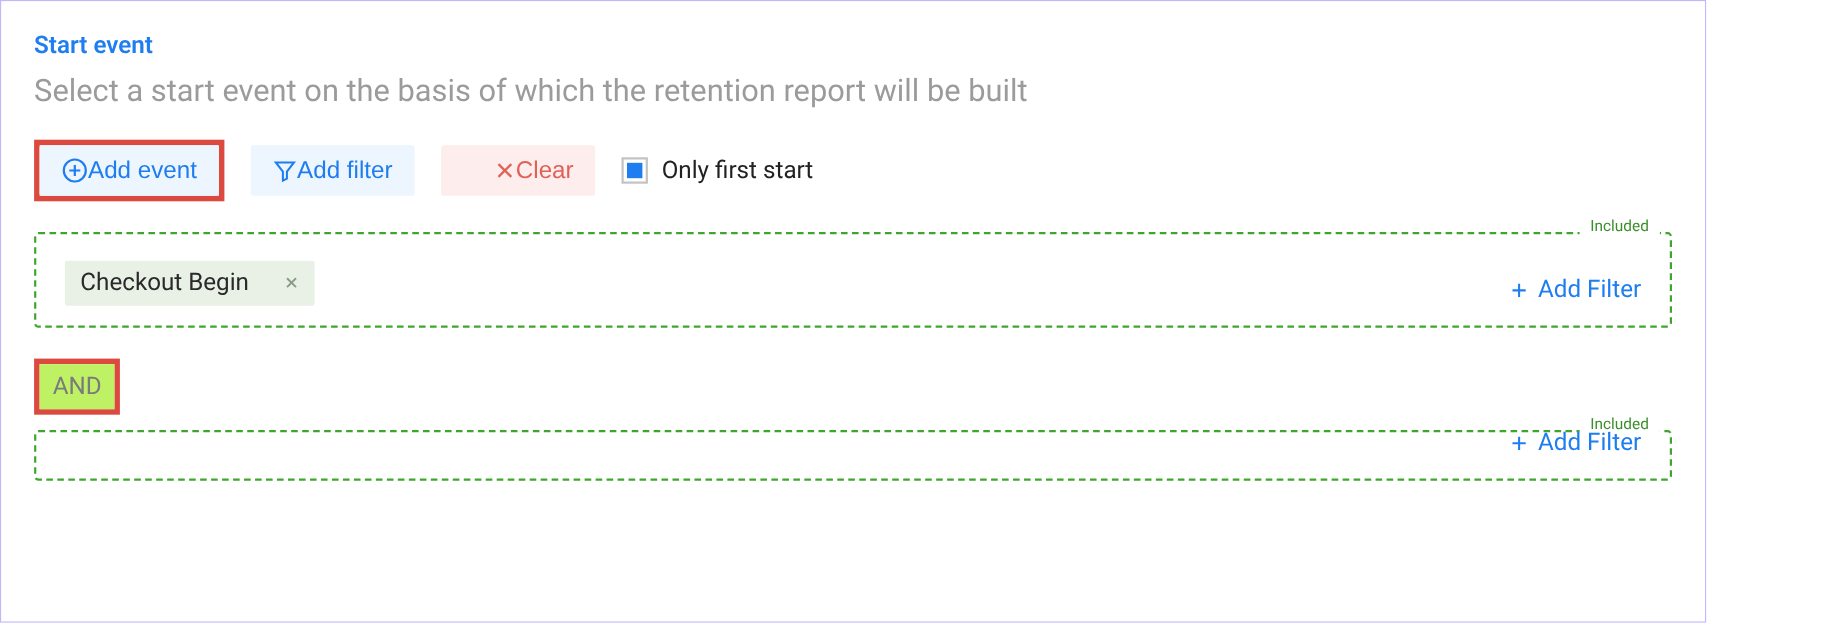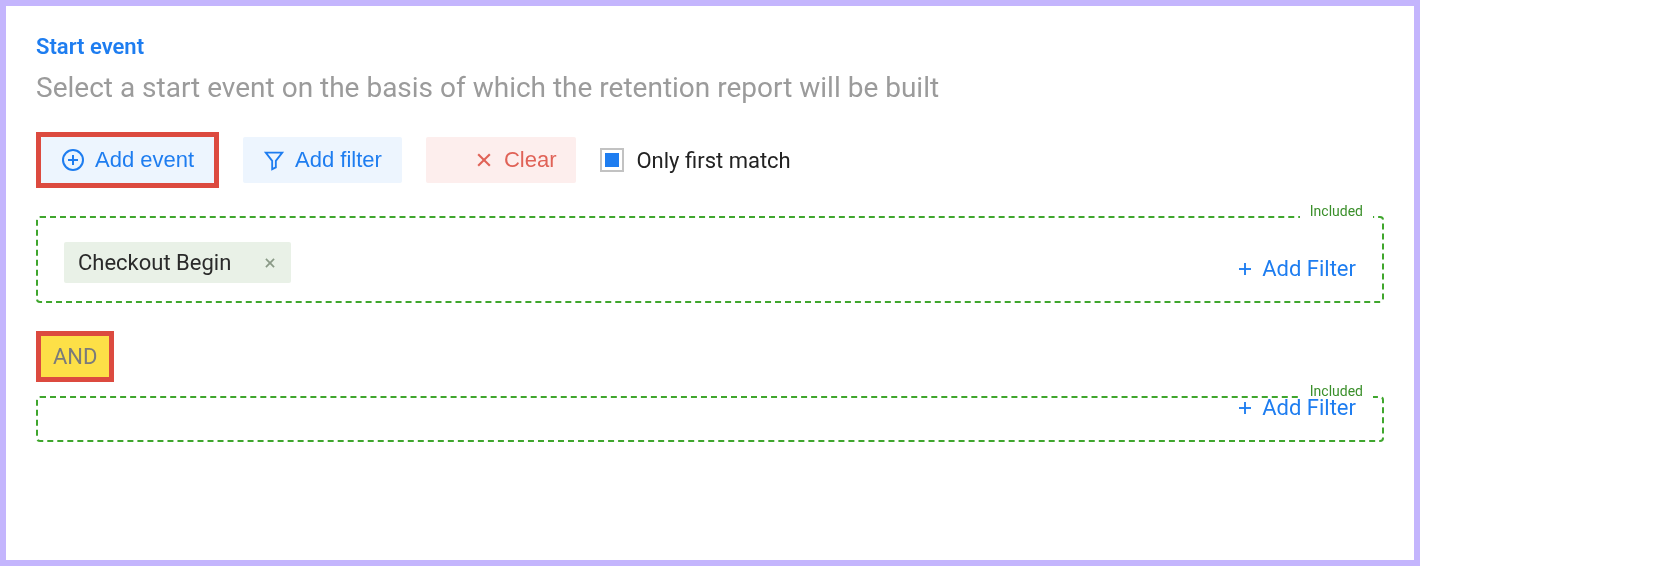--- a/index.html
+++ b/index.html
@@ -4,22 +4,22 @@
 <style>
   * { box-sizing: border-box; }
   body {
     margin: 0;
     font-family: -apple-system, BlinkMacSystemFont, "Segoe UI", Roboto, Arial, sans-serif;
     background: #fff;
     width: 1655px;
     height: 570px;
   }
   .panel {
-    border: 6px solid #c4b5fd;
-    width: 1420px;
+    border: 1px solid #c4b5fd;
+    width: 1551px;
     min-height: 566px;
     padding: 28px 30px;
     position: relative;
   }
   .title {
     color: #1e7df0;
     font-size: 22px;
     font-weight: 600;
     margin-bottom: 12px;
   }
@@ -30,21 +30,20 @@
   }
   .toolbar {
     display: flex;
     align-items: center;
     gap: 24px;
     margin-bottom: 28px;
   }
   .btn {
     display: inline-flex;
     align-items: center;
-    gap: 10px;
     padding: 10px 20px;
     font-size: 22px;
     font-weight: 400;
     cursor: pointer;
     border: none;
     border-radius: 2px;
   }
   .btn-highlight-wrap {
     border: 5px solid #dc4a3f;
     display: inline-block;
@@ -131,21 +130,21 @@
     cursor: pointer;
   }
   .and-wrap {
     display: inline-block;
     border: 5px solid #dc4a3f;
     margin: 10px 0 14px 0;
     line-height: 0;
   }
   .and-chip {
     display: inline-block;
-    background: #fde047;
+    background: #bef264;
     color: #7b7b7b;
     font-size: 22px;
     padding: 8px 12px;
     line-height: normal;
   }
 </style>
 </head>
 <body>
 
 <div class="panel">
@@ -178,21 +177,21 @@
         <line x1="5" y1="5" x2="19" y2="19"></line>
         <line x1="19" y1="5" x2="5" y2="19"></line>
       </svg>
       <span>Clear</span>
     </button>
 
     <label class="checkbox-group">
       <span class="checkbox">
         <span class="checkbox-inner"></span>
       </span>
-      <span>Only first match</span>
+      <span>Only first start</span>
     </label>
 
   </div>
 
   
   <div class="event-block-wrap">
     <div class="event-block">
       <span class="block-legend">Included</span>
       <span class="chip">
         <span>Checkout Begin</span>

